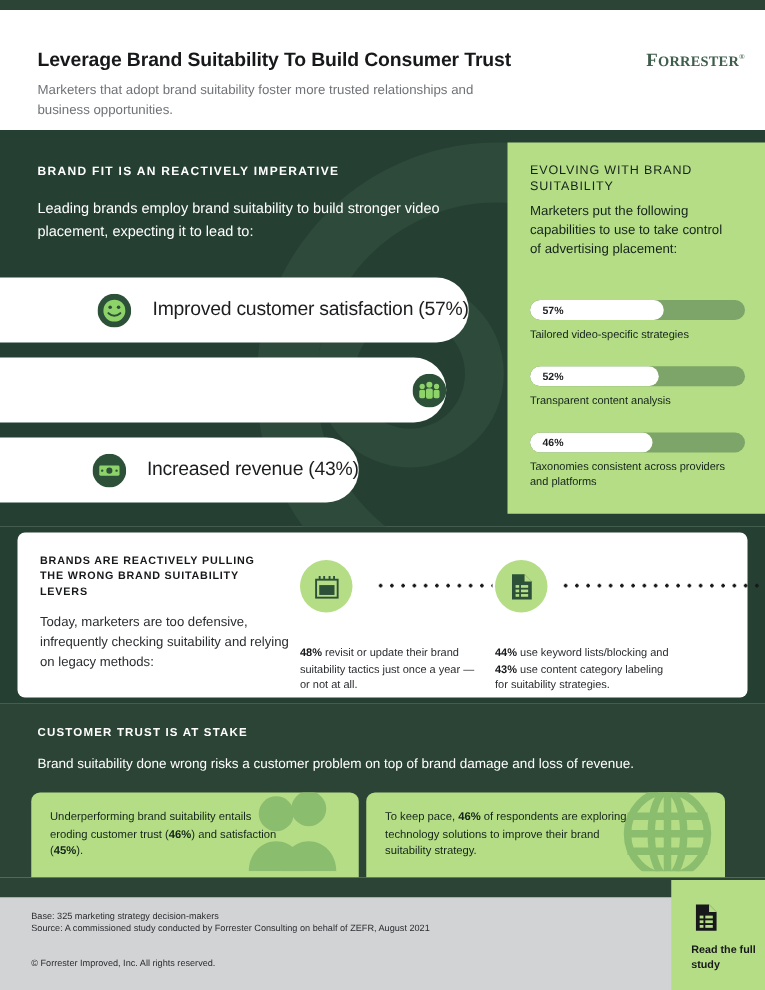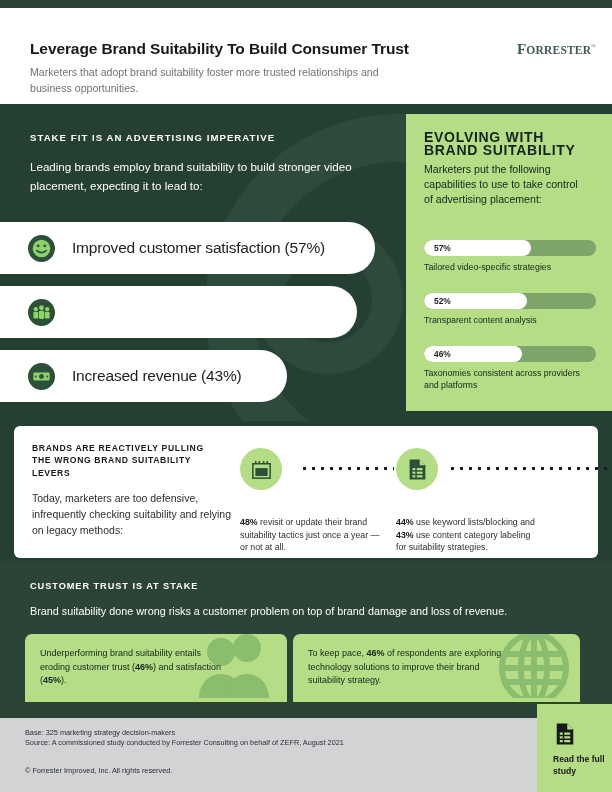--- a/index.html
+++ b/index.html
@@ -52,36 +52,36 @@
   }
   .hero-lead{
     position:absolute;left:30px;top:54px;width:352px;
     font-size:11.6px;line-height:18.5px;color:#ffffff;
   }
 
   
   .pill{
     position:absolute;left:0;height:52px;background:#ffffff;
     border-top-right-radius:26px;border-bottom-right-radius:26px;
-    display:flex;align-items:center;
+    display:flex;align-items:center;justify-content:flex-end;
   }
   .pill .ic{margin-left:28px;width:27px;height:27px;flex:none;}
   .pill .tx{margin-left:17px;font-size:15.5px;color:#1d1e20;letter-spacing:-.2px;}
   .pill.p1{top:118px;width:375px;}
   .pill.p2{top:182px;width:357px;}
   .pill.p3{top:246px;width:287px;}
 
   
   .sidepanel{
     position:absolute;left:406px;top:114px;width:206px;height:297px;
     background:#b5dd86;
   }
   .sp-kicker{
     position:absolute;left:18px;top:17px;width:160px;
-    font-size:14px;font-weight:bold;letter-spacing:.7px;line-height:12.5px;color:#14241b;
+    font-size:10px;font-weight:normal;letter-spacing:.7px;line-height:12.5px;color:#14241b;
   }
   .sp-lead{
     position:absolute;left:18px;top:48px;width:160px;
     font-size:10.6px;line-height:15px;color:#14241b;
   }
   .barblock{position:absolute;left:18px;width:172px;}
   .track{
     position:relative;width:172px;height:16px;border-radius:8px;background:#7da469;
     overflow:hidden;
   }
@@ -180,21 +180,21 @@
     <div class="header-title">Leverage Brand Suitability To Build Consumer Trust</div>
     <div class="header-sub">Marketers that adopt brand suitability foster more trusted relationships and business opportunities.</div>
     <div class="logo"><span>F</span><span class="sm">ORRESTER</span><sup>®</sup></div>
   </div>
 
   <div class="hero">
     <div class="watermark"></div>
     <div class="watermark2"></div>
     <div class="watermark3"></div>
 
-    <div class="hero-kicker">STAKE FIT IS AN ADVERTISING IMPERATIVE</div>
+    <div class="hero-kicker">BRAND FIT IS AN REACTIVELY IMPERATIVE</div>
     <div class="hero-lead">Leading brands employ brand suitability to build stronger video placement, expecting it to lead to:</div>
 
     <div class="pill p1">
       <span class="ic">
         <svg viewBox="0 0 40 40" width="27" height="27">
           <circle cx="20" cy="20" r="20" fill="#2d5038"></circle>
           <circle cx="20" cy="20" r="13" fill="#8ed36a"></circle>
           <circle cx="15" cy="16" r="2.1" fill="#2d5038"></circle>
           <circle cx="25" cy="16" r="2.1" fill="#2d5038"></circle>
           <path d="M13 23 Q20 29 27 23" stroke="#2d5038" stroke-width="2.4" fill="none" stroke-linecap="round"></path>

